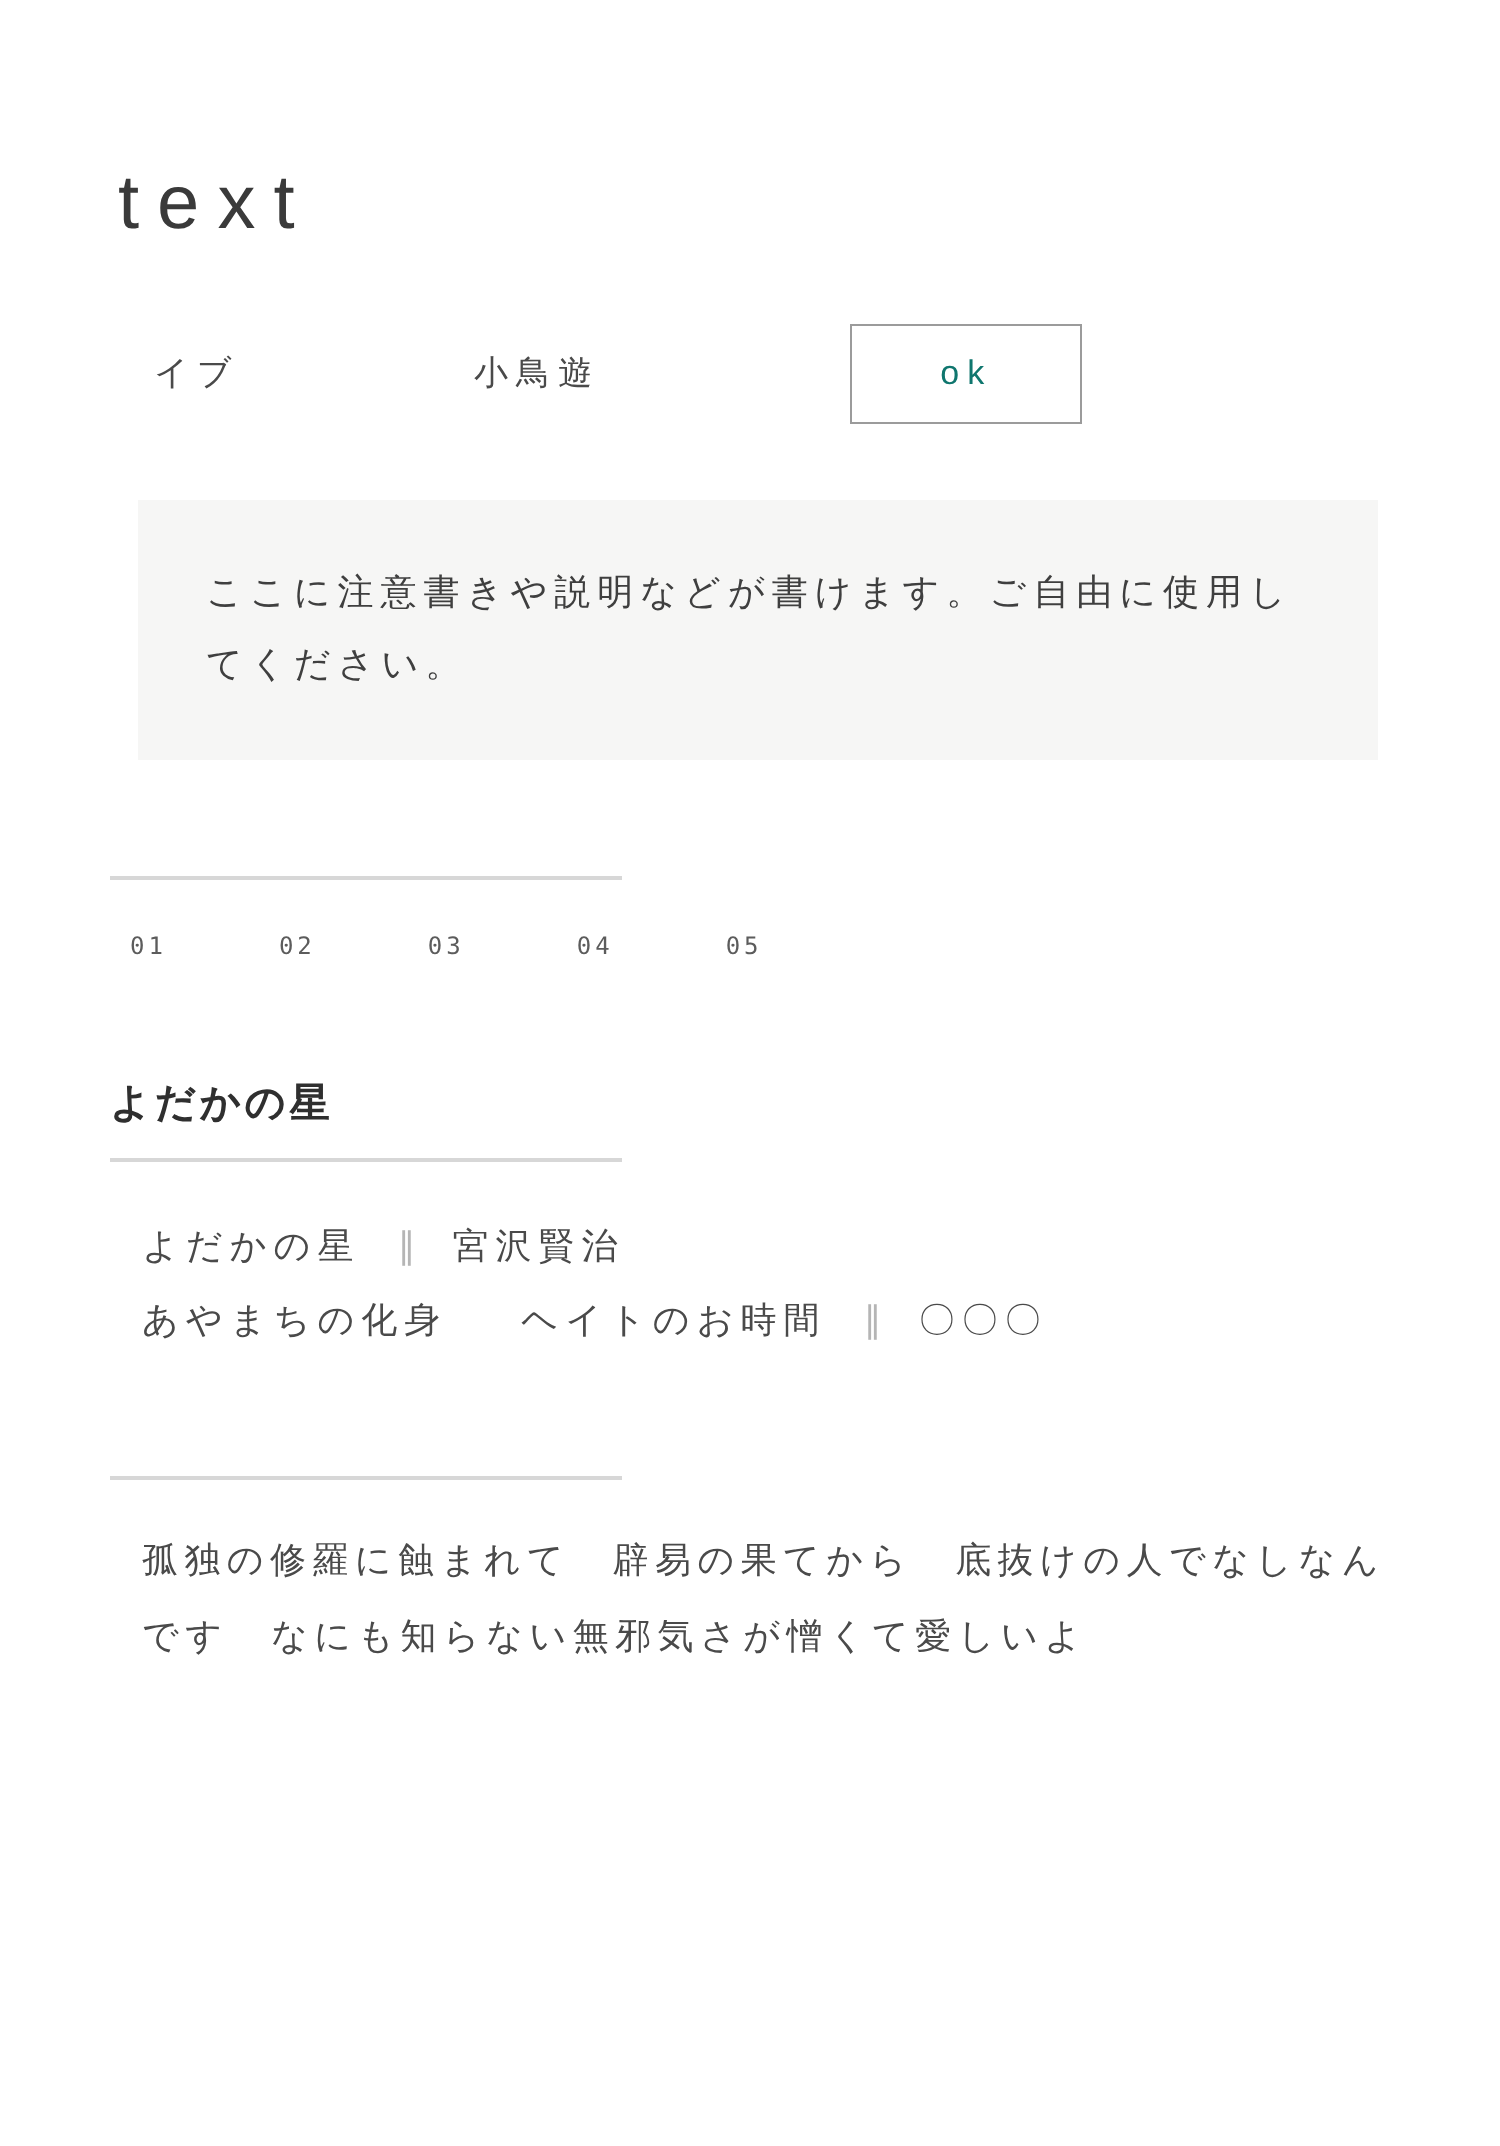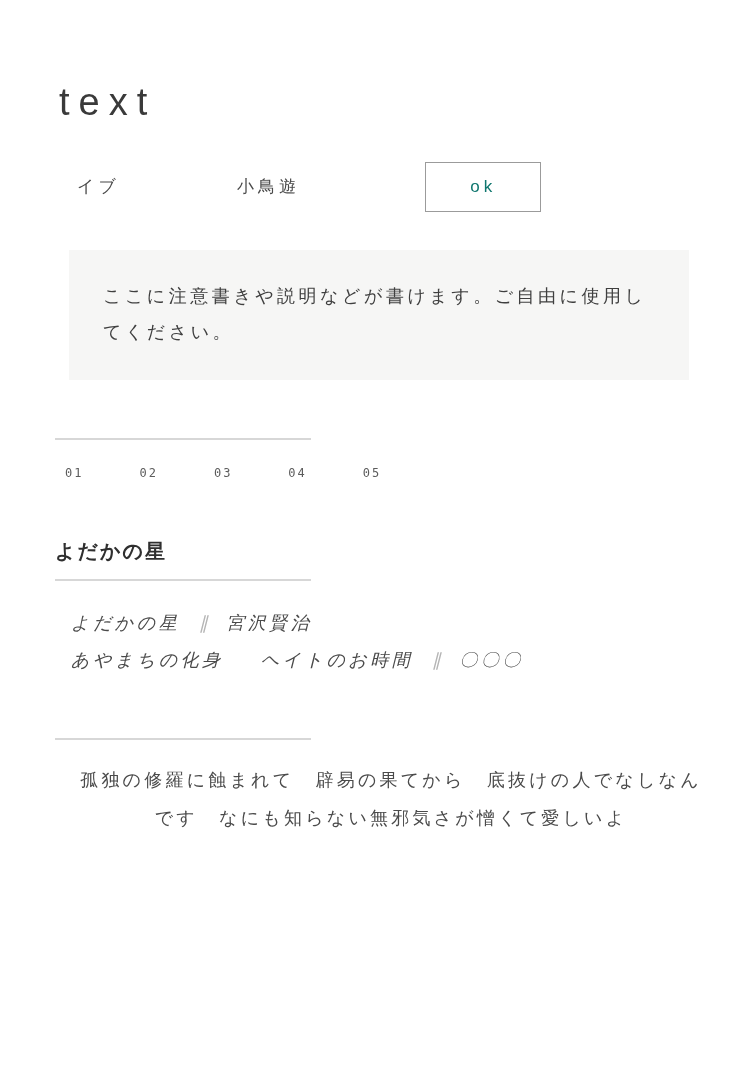--- a/index.html
+++ b/index.html
@@ -111,21 +111,20 @@
     font-family: "DejaVu Sans Mono", monospace;
     font-size: 12px;
     letter-spacing: 2px;
     color: #5c5c5c;
   }
 
   
   .item-block {
     margin-top: 24px;
     padding-left: 16px;
-    font-style: italic;
   }
   .item-line {
     font-size: 18px;
     letter-spacing: 3.5px;
     line-height: 2.1;
     color: #4a4a4a;
   }
   .divider-bar {
     display: inline-block;
     color: #b5b5b5;
@@ -133,21 +132,20 @@
     padding: 0 10px;
     font-size: 18px;
   }
   .gap-space { display: inline-block; width: 20px; }
 
   
   .para-block {
     margin-top: 22px;
     padding-left: 16px;
     width: 640px;
-    text-align: center;
   }
   .para-text {
     font-size: 18px;
     letter-spacing: 3.2px;
     line-height: 2.1;
     color: #4a4a4a;
     margin: 0;
   }
 </style>
 </head>

